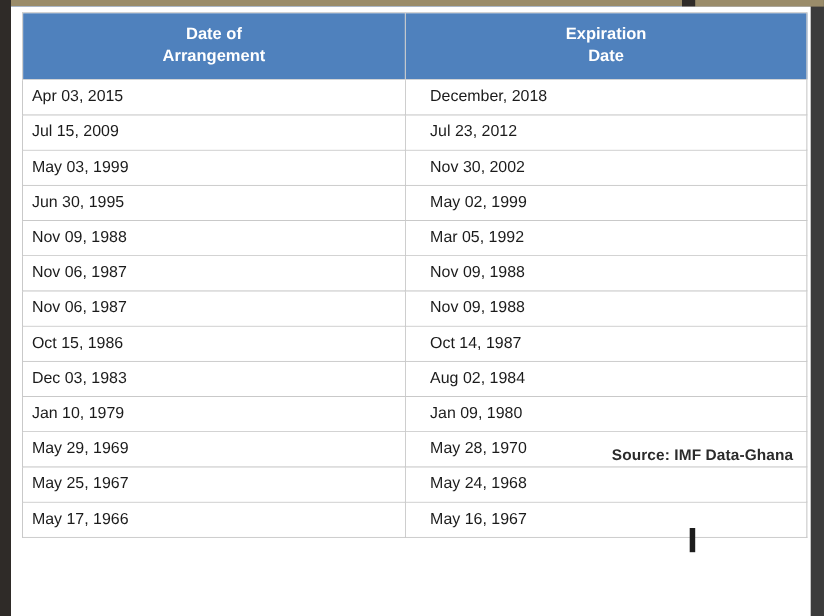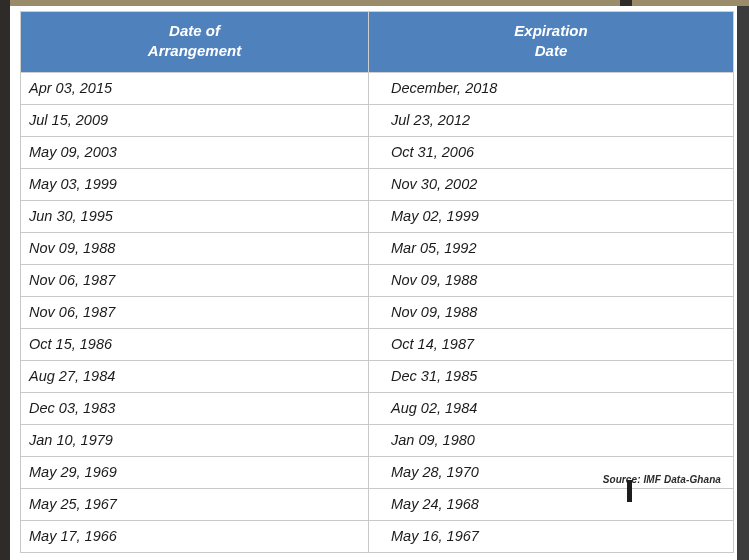--- a/index.html
+++ b/index.html
@@ -11,21 +11,20 @@
     width: 749px;
     height: 560px;
     overflow: hidden;
     font-family: "Liberation Sans", sans-serif;
   }
   #page {
     position: relative;
     width: 632px;
     height: 560px;
     background: #3b82f6;
-    font-style: italic;
   }
   
   .edge-left, .edge-right {
     position: absolute;
     top: 0;
     height: 560px;
     background: #2f2b28;
   }
   .edge-left { left: 0; width: 10px; }
   .edge-right { right: 0; width: 12px; }
@@ -77,21 +76,21 @@
     background: #ffffff;
     position: relative;
   }
   table.dates td.left-pad { }
   table.dates td.right-col { padding-left: 22px; margin-left: 47px; }
 
   .source-note {
     position: absolute;
     right: 12px;
     bottom: 3px;
-    font-size: 10px;
+    font-size: 14px;
     font-weight: bold;
     color: #2b2b2b;
     letter-spacing: 0.1px;
     white-space: nowrap;
   }
 
   .scroll-nub {
     position: absolute;
     right: 0px;
     top: 480px;
@@ -130,24 +129,20 @@
       <tbody>
         <tr>
           <td class="left-pad">Apr 03, 2015</td>
           <td class="right-col">December, 2018</td>
         </tr>
         <tr>
           <td class="left-pad">Jul 15, 2009</td>
           <td class="right-col">Jul 23, 2012</td>
         </tr>
         <tr>
-          <td class="left-pad">May 09, 2003</td>
-          <td class="right-col">Oct 31, 2006</td>
-        </tr>
-        <tr>
           <td class="left-pad">May 03, 1999</td>
           <td class="right-col">Nov 30, 2002</td>
         </tr>
         <tr>
           <td class="left-pad">Jun 30, 1995</td>
           <td class="right-col">May 02, 1999</td>
         </tr>
         <tr>
           <td class="left-pad">Nov 09, 1988</td>
           <td class="right-col">Mar 05, 1992</td>
@@ -156,24 +151,20 @@
           <td class="left-pad">Nov 06, 1987</td>
           <td class="right-col">Nov 09, 1988</td>
         </tr>
         <tr>
           <td class="left-pad">Nov 06, 1987</td>
           <td class="right-col">Nov 09, 1988</td>
         </tr>
         <tr>
           <td class="left-pad">Oct 15, 1986</td>
           <td class="right-col">Oct 14, 1987</td>
-        </tr>
-        <tr>
-          <td class="left-pad">Aug 27, 1984</td>
-          <td class="right-col">Dec 31, 1985</td>
         </tr>
         <tr>
           <td class="left-pad">Dec 03, 1983</td>
           <td class="right-col">Aug 02, 1984</td>
         </tr>
         <tr>
           <td class="left-pad">Jan 10, 1979</td>
           <td class="right-col">Jan 09, 1980</td>
         </tr>
         <tr>

